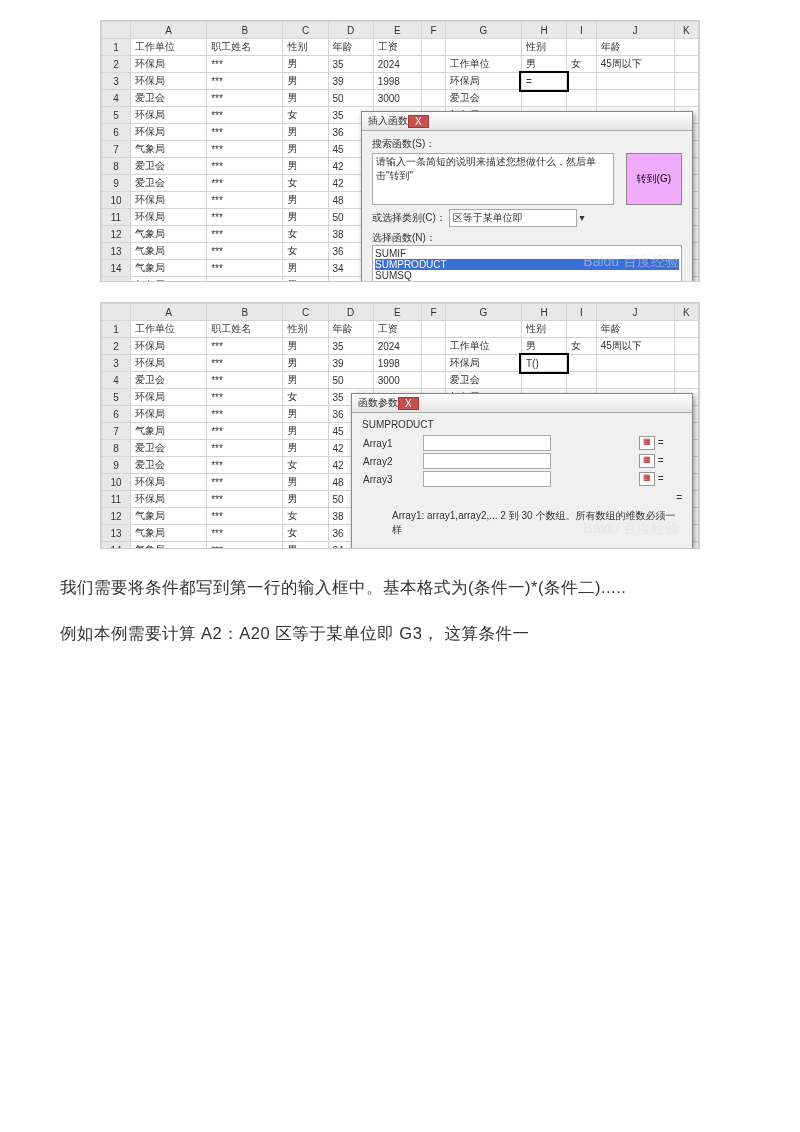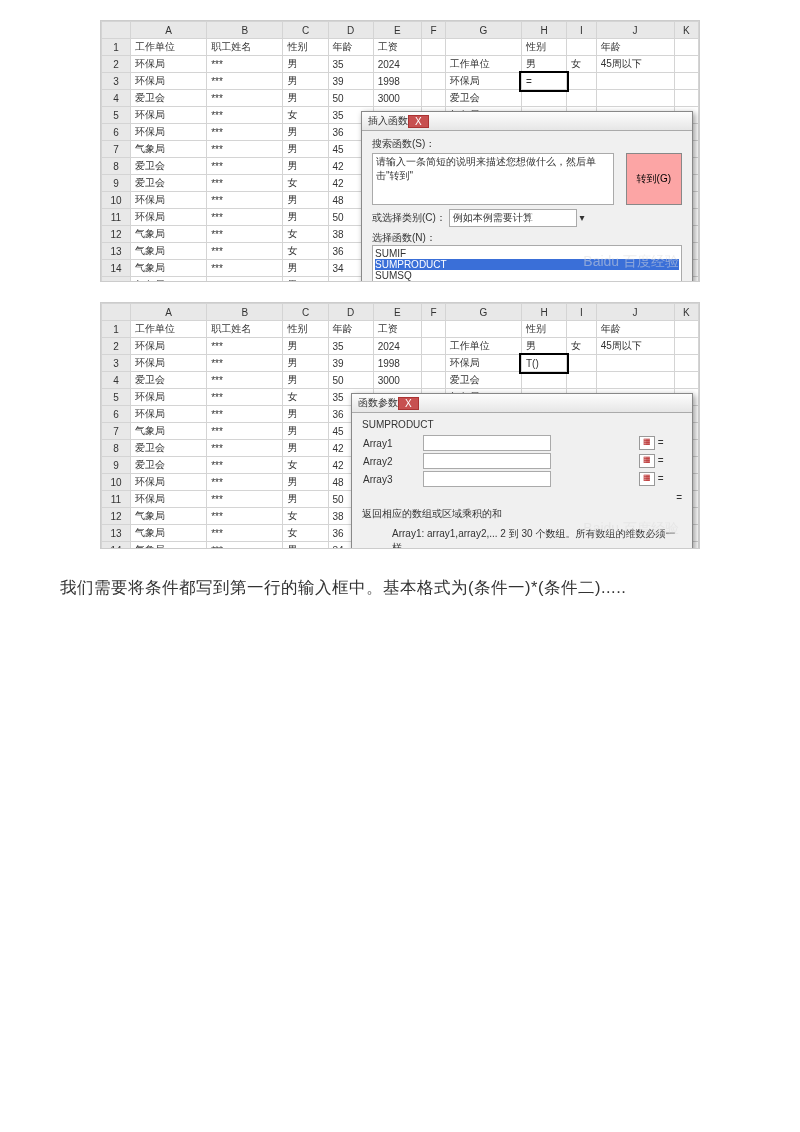--- a/index.html
+++ b/index.html
@@ -10,21 +10,21 @@
 .excel-grid th{background:#e8e8e8;font-weight:normal;text-align:center}
 .excel-grid .rowhdr{background:#e8e8e8;text-align:center;width:20px}
 .excel-grid .active{background:#fff;outline:2px solid #000}
 .dialog{position:absolute;right:6px;background:#f0f0f0;border:1px solid #888;box-shadow:2px 2px 6px rgba(0,0,0,0.4);font-size:10px}
 .dlg-title{background:linear-gradient(#fdfdfd,#e6e6e6);border-bottom:1px solid #aaa;padding:2px 6px;display:flex;align-items:center}
 .dlg-close{background:#c75050;color:#fff;padding:0 6px;border:1px solid #a33;font-size:10px}
 .dlg-body{padding:6px 10px}
 .dlg-input{border:1px solid #aaa;background:#fff;padding:1px 3px;font-size:10px}
 .dlg-list{border:1px solid #aaa;background:#fff;padding:2px;height:70px;overflow:hidden}
 .dlg-list .sel{background:#3a6fd8;color:#fff}
-.dlg-btn{background:#fca5a5;border:1px solid #888;padding:18px 10px;font-size:10px;margin-left:8px}
+.dlg-btn{background:#f0abfc;border:1px solid #888;padding:18px 10px;font-size:10px;margin-left:8px}
 .watermark{position:absolute;right:20px;bottom:10px;color:#ddd;font-size:14px;opacity:0.5}
 .para{line-height:2.2;margin:20px 0;font-size:16.5px;letter-spacing:0.5px}
 .label-right{text-align:left;padding-right:6px}
 .icon-ref{display:inline-block;width:14px;height:12px;border:1px solid #999;background:#fff;font-size:8px;text-align:center;color:#a00;vertical-align:middle}
 </style>
 </head>
 <body>
 
 <div class="page">
 
@@ -265,21 +265,21 @@
       <span class="dlg-close">X</span>
     </div>
     <div class="dlg-body">
       <div>搜索函数(S)：</div>
       <div style="display:flex;gap:4px;margin:2px 0">
         <div class="dlg-input" style="flex:1">请输入一条简短的说明来描述您想做什么，然后单击"转到"</div>
         <button class="dlg-btn">转到(G)</button>
       </div>
       <div style="margin:4px 0">
         <span>或选择类别(C)：</span>
-        <span class="dlg-input" style="display:inline-block;width:120px">例如本例需要计算</span>
+        <span class="dlg-input" style="display:inline-block;width:120px">区等于某单位即</span>
         <span>▾</span>
       </div>
       <div>选择函数(N)：</div>
       <div class="dlg-list" id="s1-flist">
             <div>SUMIF</div>
             <div class="sel">SUMPRODUCT</div>
             <div>SUMSQ</div>
             <div>SUMX2MY2</div>
             <div>SUMX2PY2</div>
           </div>
@@ -533,23 +533,23 @@
         <tr>
           <td class="label-right">Array3</td>
           <td>
                   <div class="dlg-input" style="width:120px;height:12px"></div>
                 </td>
           <td><span class="icon-ref">▦</span> <span>=</span></td>
         </tr>
       </tbody>
           </table>
       <div style="text-align:right;margin:4px 0">=</div>
-      <div>返回相应的数组或区域乘积的和</div>
       <div style="margin:6px 0 6px 30px">Array1:  array1,array2,... 2 到 30 个数组。所有数组的维数必须一样</div>
 
     </div>
   </div>
   <div class="watermark">Baidu 百度经验</div>
 </div>
 
 <p class="para">我们需要将条件都写到第一行的输入框中。基本格式为(条件一)*(条件二).....</p>
+<p class="para" style="margin-top:-10px">例如本例需要计算 A2：A20 区等于某单位即 G3， 这算条件一</p>
 
 </div>
 
 </body></html>

